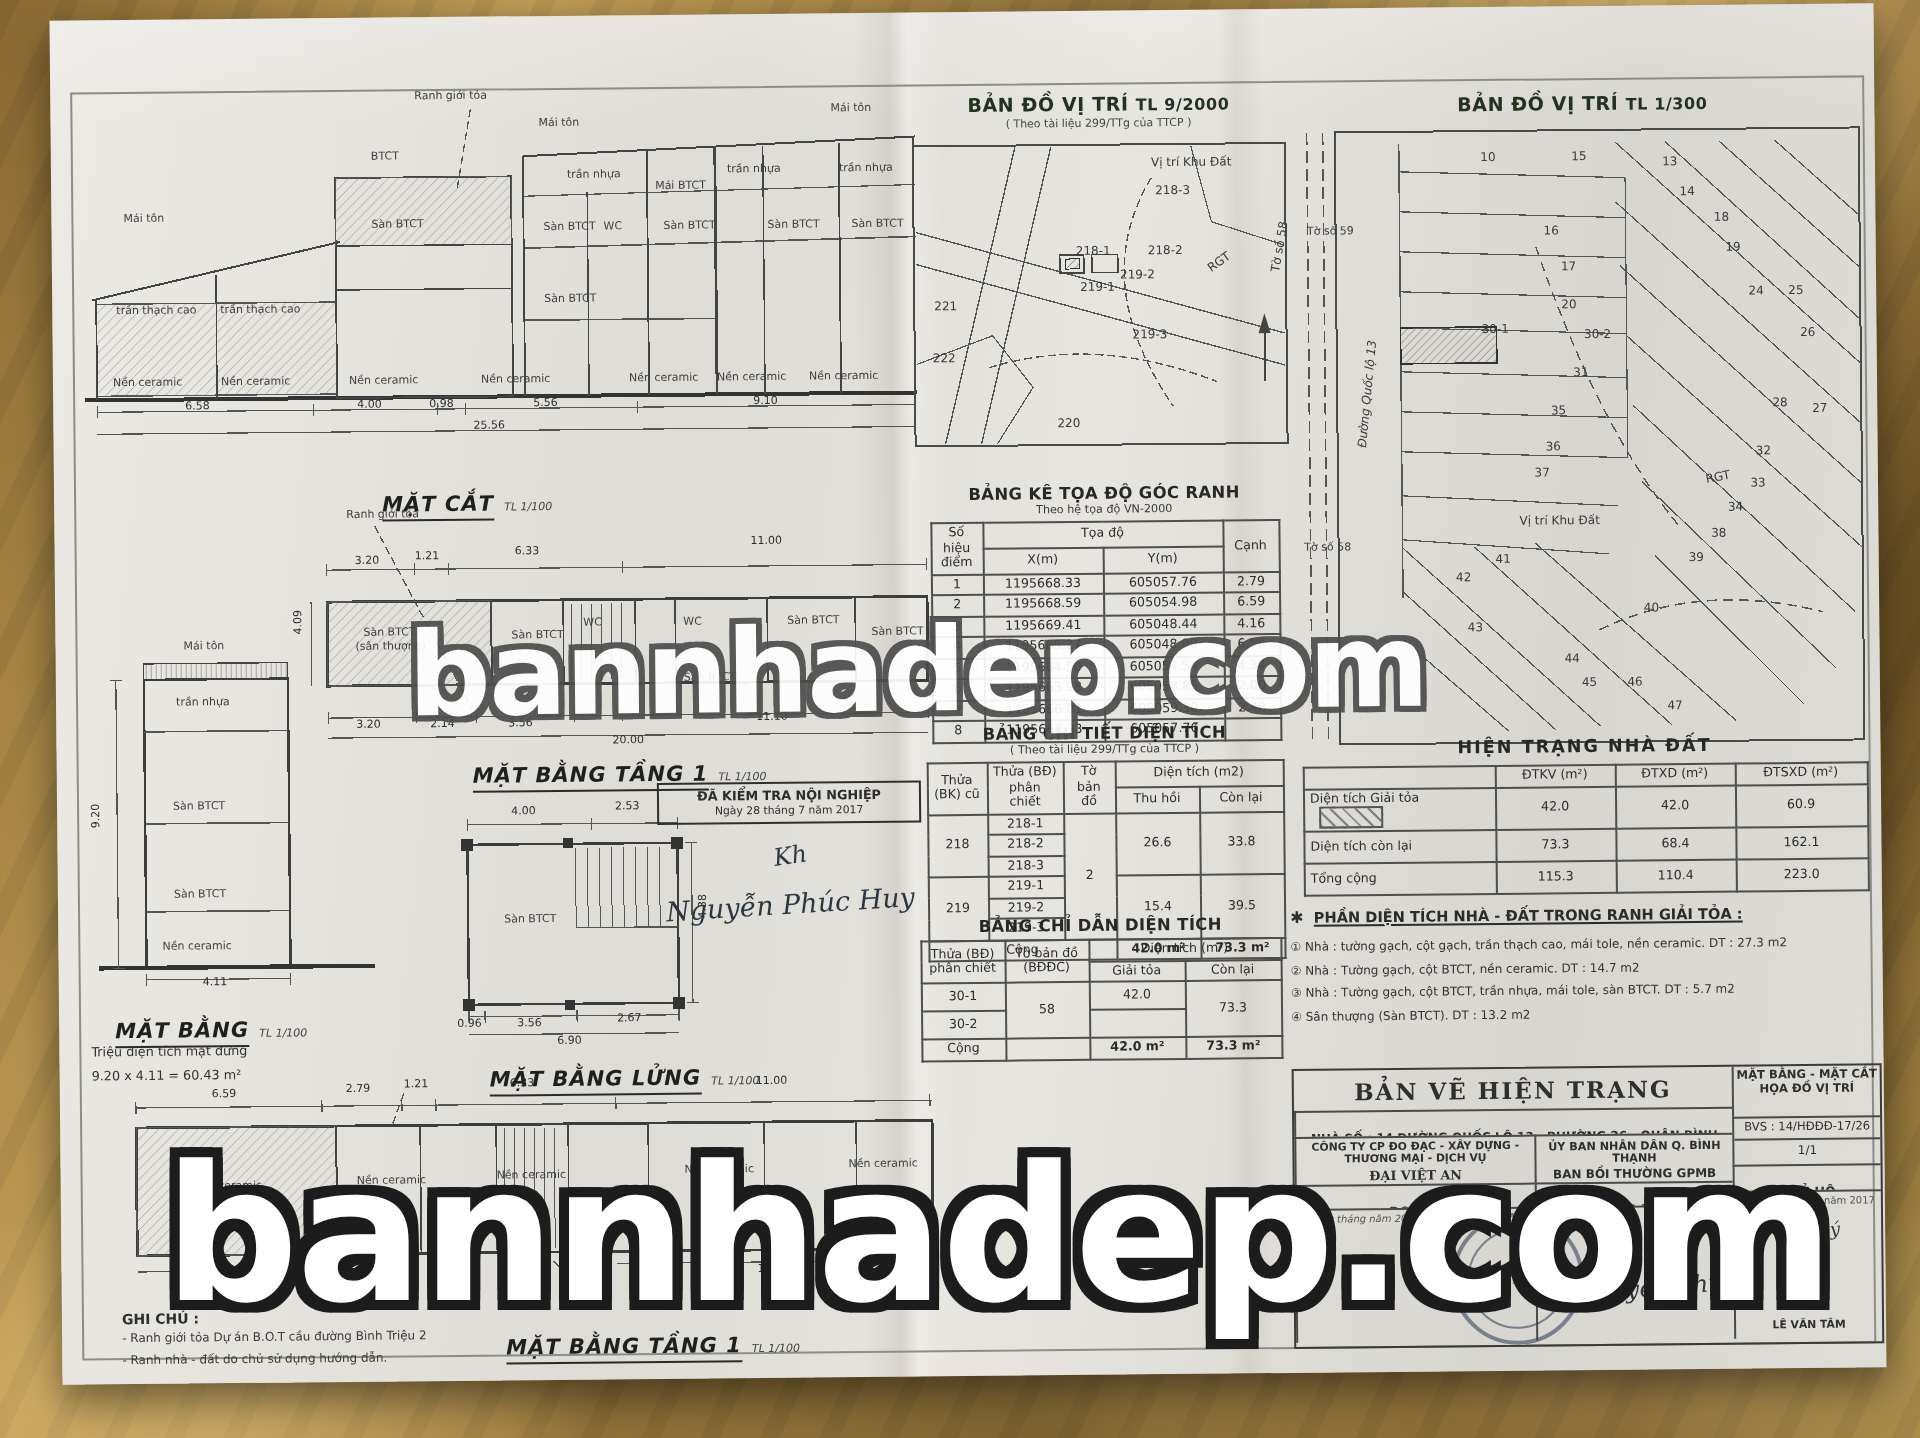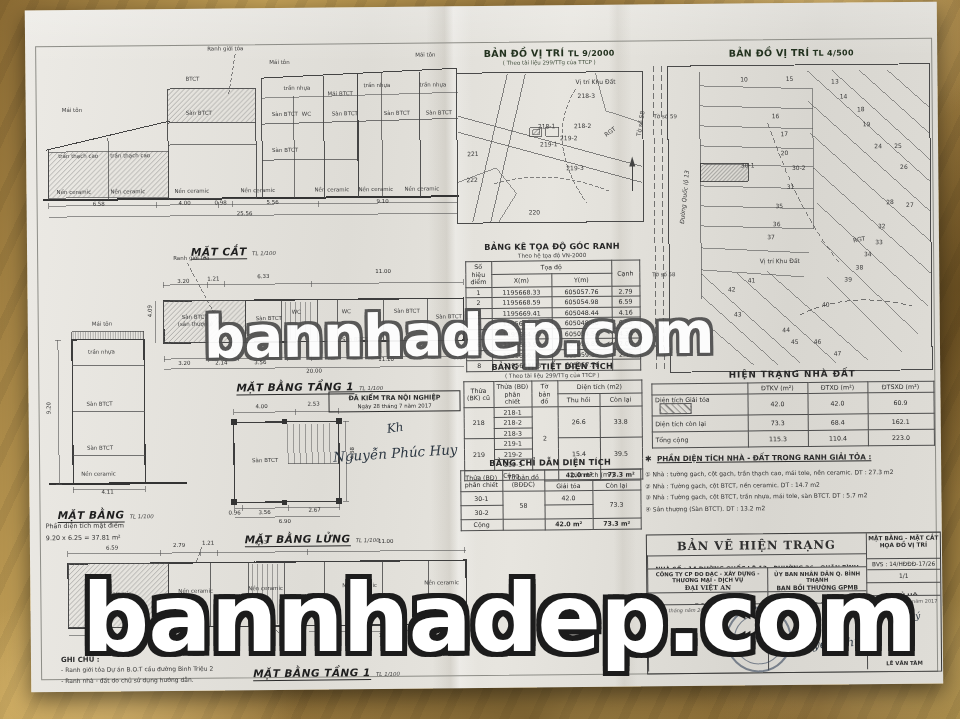--- a/index.html
+++ b/index.html
@@ -242,22 +242,22 @@
         </div>
       <div class="sec" style="inset:0;">
 
       <span class="dim" style="left: 4px; top: 92px; transform: rotate(-90deg);">9.20</span>
           <span class="dim" style="left: 58px; top: 168px;">4.11</span>
         </div>
       <div style="position:absolute;left:14px;top:182px;white-space:nowrap;">
         <span class="dtitle">MẶT BẰNG</span>
         <span class="dscale">TL 1/100</span>
       </div>
-      <div style="position:absolute;left:2px;top:200px;font-size:6.4px;color:#333;white-space:nowrap;">Phần diện tích mặt điểm</div>
-      <div style="position:absolute;left:2px;top:212px;font-size:6.4px;color:#333;white-space:nowrap;">9.20 x 6.25 = 37.81 m²</div>
+      <div style="position:absolute;left:2px;top:200px;font-size:6.4px;color:#333;white-space:nowrap;">Triệu diện tích mặt đứng</div>
+      <div style="position:absolute;left:2px;top:212px;font-size:6.4px;color:#333;white-space:nowrap;">9.20 x 4.11 = 60.43 m²</div>
     </div>
 
     <div class="sec" style="left:195px;top:390px;width:165px;height:150px;">
       <svg width="160" height="124">
         <rect x="10" y="24" width="105" height="80" fill="none" stroke="#3d3d3d" stroke-width="1.2"></rect>
         <rect x="7" y="21" width="6" height="6" fill="#333"></rect>
           <rect x="112" y="21" width="6" height="6" fill="#333"></rect>
         <rect x="7" y="101" width="6" height="6" fill="#333"></rect>
           <rect x="112" y="101" width="6" height="6" fill="#333"></rect>
         <rect x="58" y="21" width="5" height="5" fill="#333"></rect>
@@ -356,21 +356,21 @@
             <span class="plabel" style="transform: none; left: 10px; top: 105px;">222</span>
             <span class="plabel" style="transform: rotate(-35deg); left: 148px; top: 58px;">RGT</span>
             <span class="plabel" style="transform: rotate(-80deg); left: 172px; top: 50px;">Tờ số 58</span>
           </div>
       </div>
     </div>
 
     <div class="sec" style="left:622px;top:44px;width:288px;height:330px;">
       <div class="maptitle">
         <span>BẢN ĐỒ VỊ TRÍ</span>
-        <span class="sc">TL 4/500</span>
+        <span class="sc">TL 1/300</span>
       </div>
       <div style="position:absolute;left:0;top:16px;width:284px;height:310px;">
         <svg width="284" height="310">
           <defs>
               <pattern id="h5" width="4" height="4" patternUnits="userSpaceOnUse">
                 <path d="M0 4 L4 0" stroke="#555" stroke-width="0.6"></path>
               </pattern>
             </defs>
           <rect x="20" y="2" width="262" height="306" fill="none" stroke="#4a4a4a" stroke-width="1"></rect>
           <line x1="6" y1="2" x2="6" y2="308" stroke="#555" stroke-width=".8" stroke-dasharray="6 3"></line>

